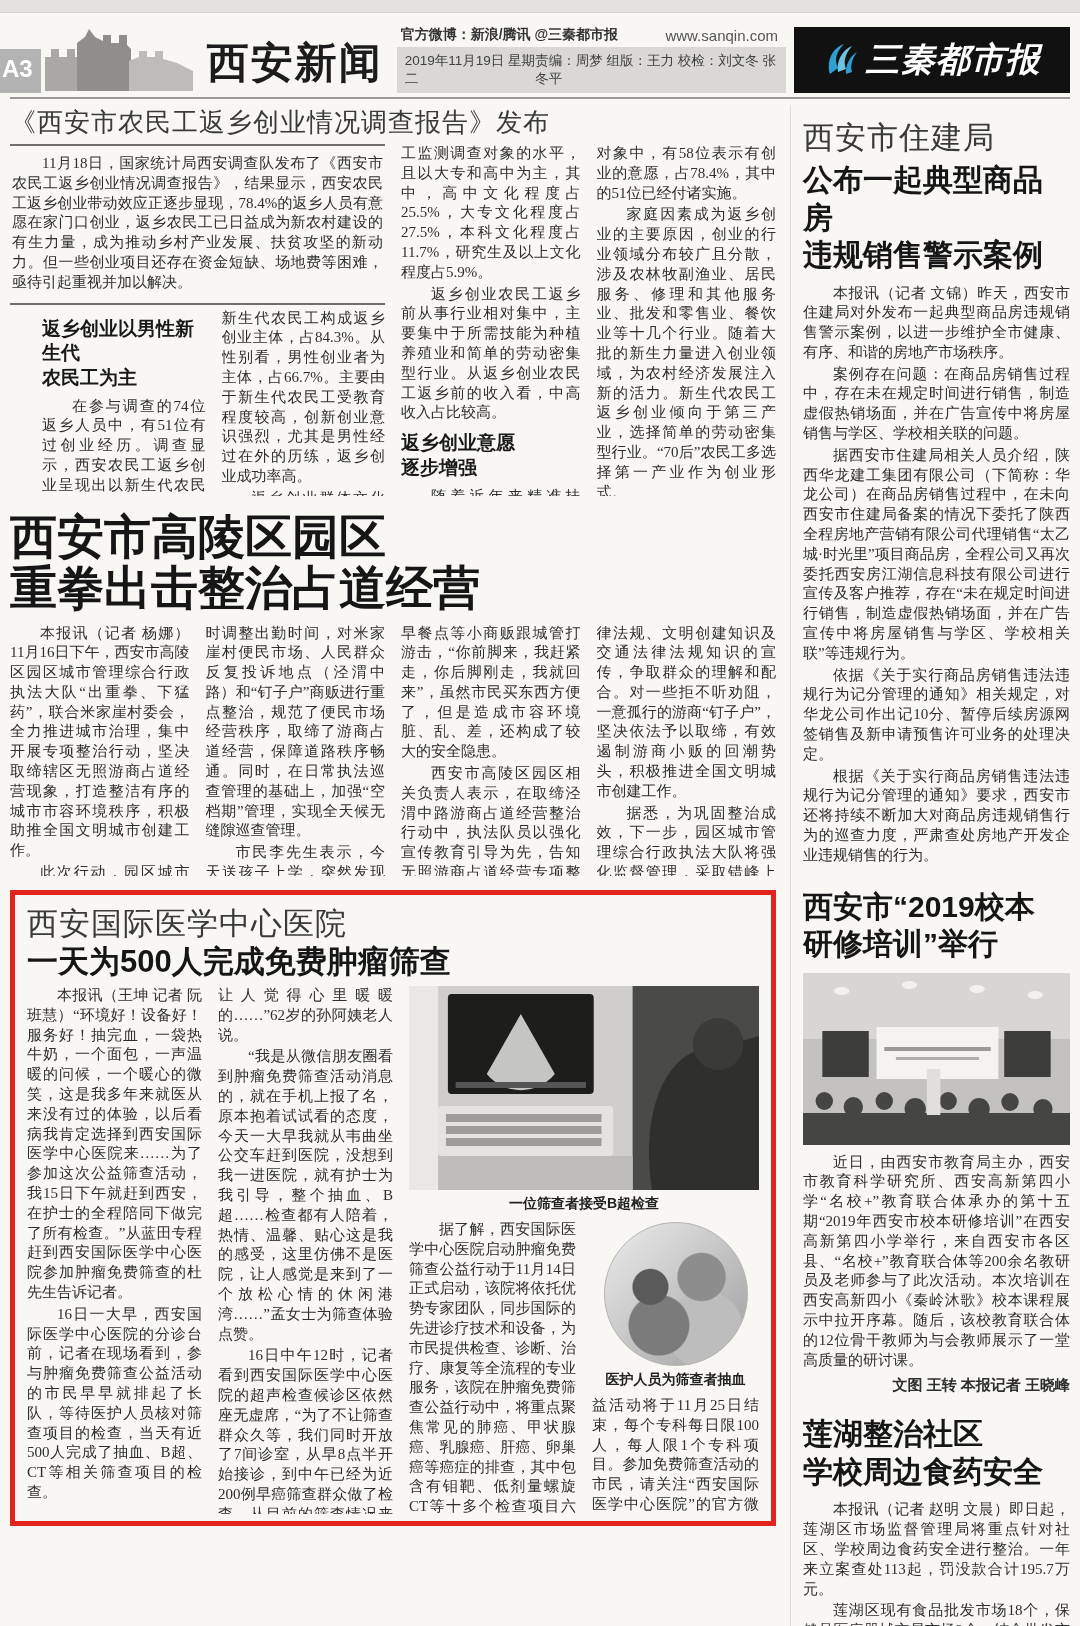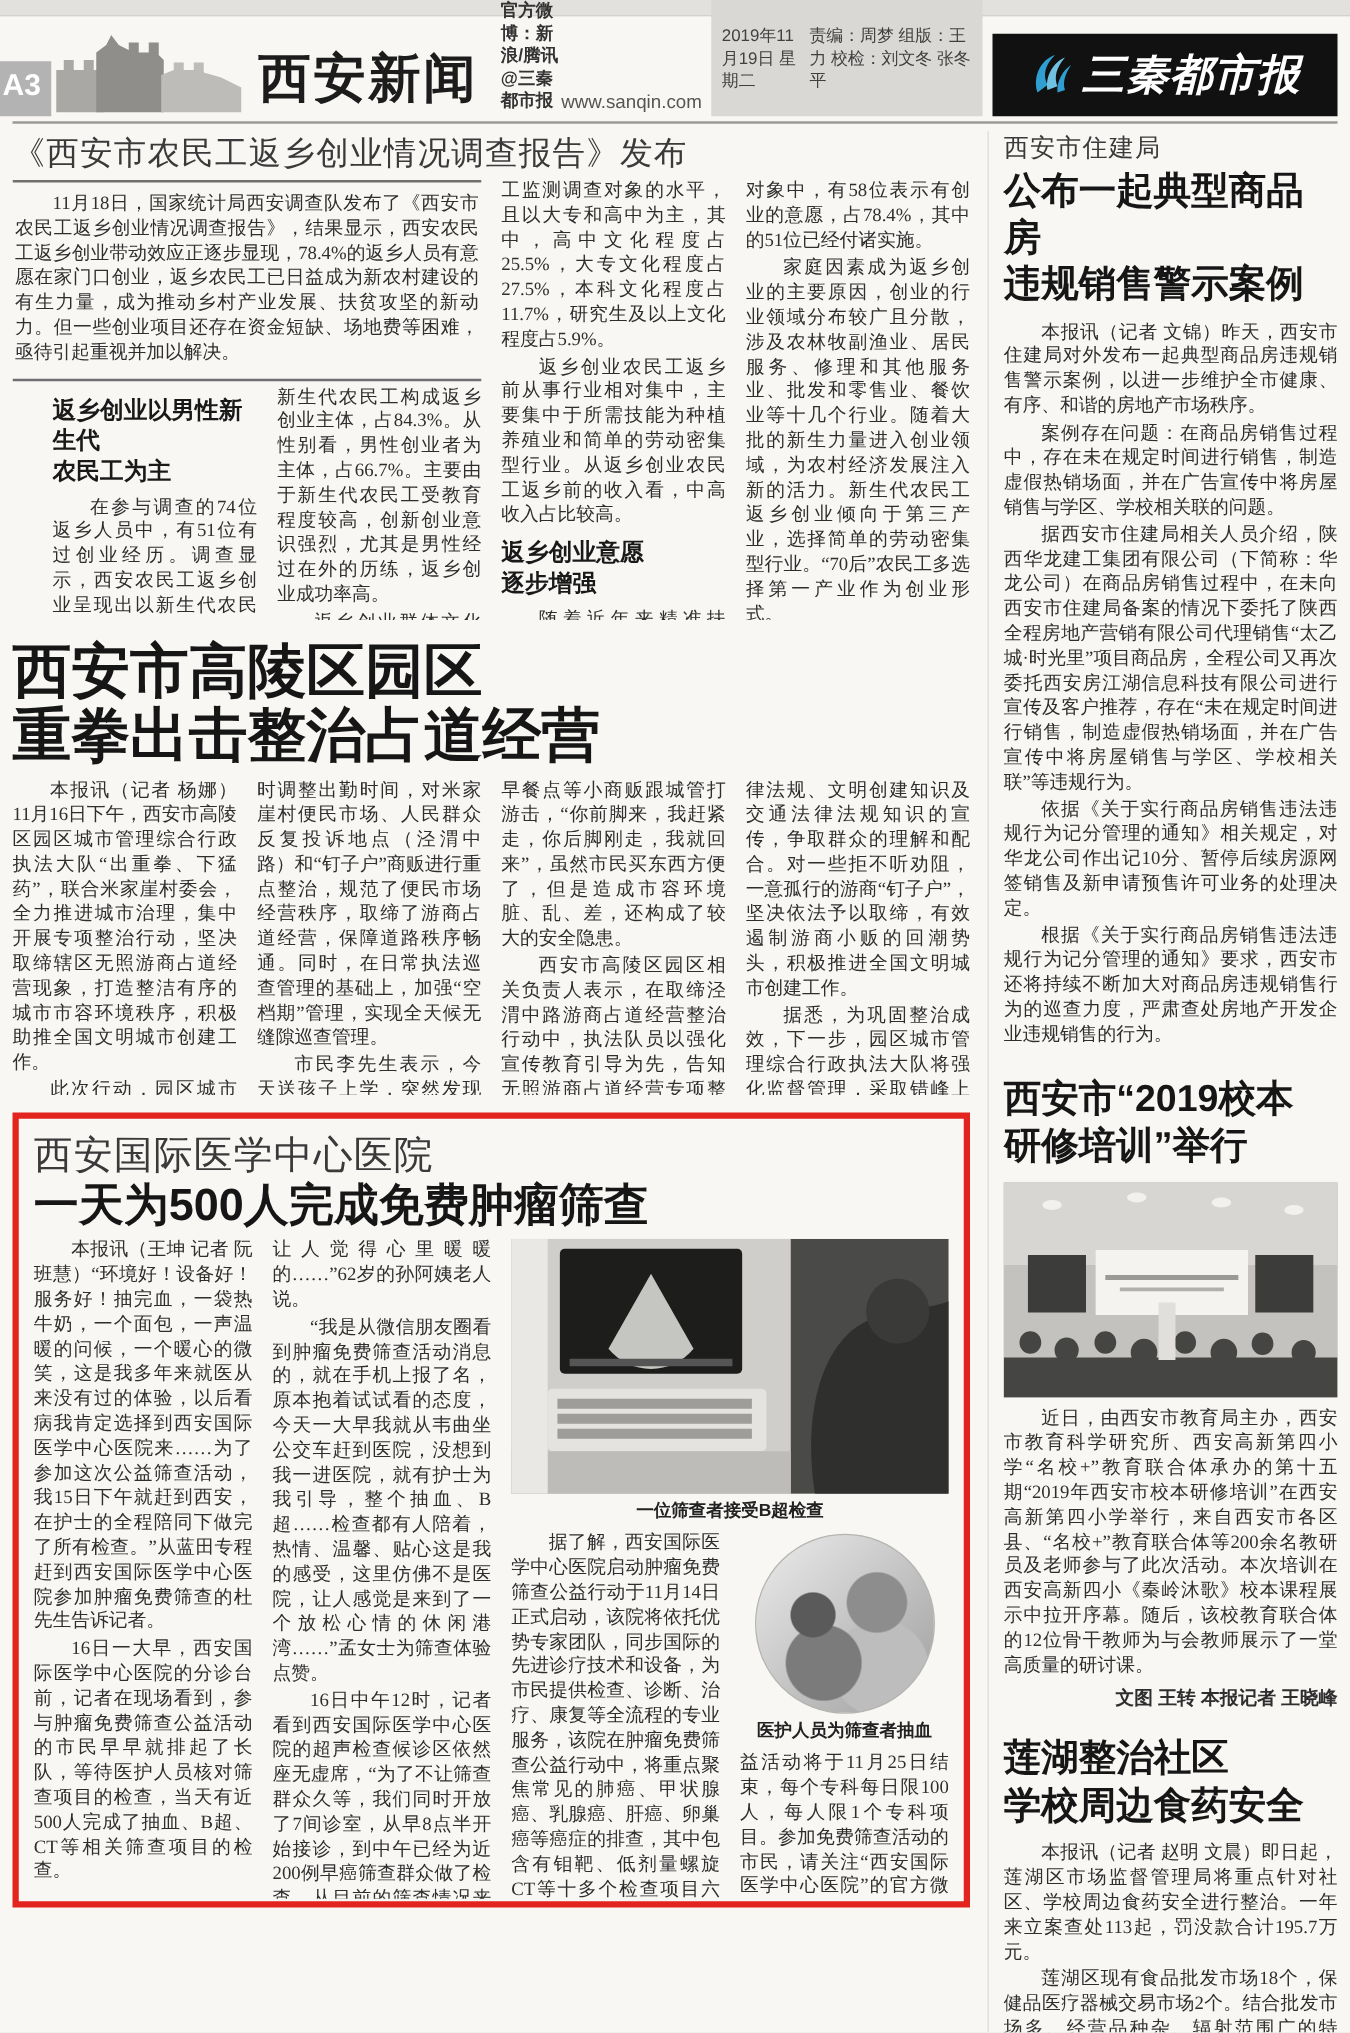--- a/index.html
+++ b/index.html
@@ -7,21 +7,21 @@
         font-family:"Liberation Serif","DejaVu Serif",serif;color:#2e2e2e;}
   .topstrip{height:12px;background:#e2e1de;border-bottom:1px solid #d2d1ce;}
 
   
   .hdr{display:flex;align-items:flex-end;padding:6px 10px 4px 0;height:84px;box-sizing:border-box;}
   .edition-tab{background:#b3b3b3;color:#fff;font:bold 24px "Liberation Sans",sans-serif;
                padding:6px 8px 10px 2px;align-self:flex-end;}
   .wall{margin:0 6px -2px 2px;}
   .section-title{font:bold 42px "Liberation Sans",sans-serif;color:#1c1c1c;letter-spacing:2px;
                  margin:0 14px 2px 6px;white-space:nowrap;}
-  .hdr-mid{flex:1;display:flex;flex-direction:row;justify-content:flex-end;min-width:0;}
+  .hdr-mid{flex:1;display:flex;flex-direction:column;justify-content:flex-end;min-width:0;}
   .hdr-mid-top{display:flex;justify-content:space-between;align-items:flex-end;padding:0 8px 3px 4px;}
   .weibo{font:bold 14px "Liberation Sans",sans-serif;color:#333;}
   .site{font:15px "Liberation Sans",sans-serif;color:#555;}
   .datebar{background:#d9d8d5;display:flex;justify-content:space-between;align-items:center;
            padding:5px 8px;font:13.5px "Liberation Sans",sans-serif;color:#404040;}
   .masthead{background:#111;color:#fff;width:276px;height:66px;display:flex;align-items:center;
             justify-content:center;gap:8px;margin-left:8px;flex:none;}
   .masthead .brand{font:bold italic 34px "Liberation Serif",serif;letter-spacing:1px;white-space:nowrap;}
   .hdr-rule{height:2px;background:#9b9a97;margin:0 10px;}
 
@@ -48,39 +48,39 @@
   .a1-right{flex:2;min-width:0;display:flex;gap:16px;}
 
   
   .a2{margin-top:16px;}
   .a2-body{display:flex;gap:16px;height:252px;overflow:hidden;margin-top:6px;}
 
   
   .redbox{margin-top:14px;border:5px solid #e2231e;padding:8px 12px 10px 12px;height:636px;
           box-sizing:border-box;background:#f8f7f4;}
   .redbox .kicker{font-size:31px;}
-  .redbox .headline{font-size:36px;margin:0 0 8px 0;}
+  .redbox .headline{font-size:31px;margin:0 0 8px 0;}
   .a3-body{display:flex;gap:16px;height:528px;overflow:hidden;}
   .a3-right{flex:2;min-width:0;display:flex;flex-direction:column;}
   .photo-frame{width:100%;background:#c9c8c5;}
   .caption{font:bold 14px "Liberation Sans",sans-serif;text-align:center;color:#222;margin:5px 0 7px 0;}
   .a3-bottom{display:flex;gap:16px;flex:1;overflow:hidden;}
   .circle-photo{width:142px;height:142px;border-radius:50%;margin:2px auto 0 auto;
     background:
       radial-gradient(circle at 32% 45%, #5a5a5a 0 14%, transparent 15%),
       radial-gradient(circle at 38% 72%, #7b7b7b 0 22%, transparent 23%),
       radial-gradient(circle at 68% 38%, #8d8d8d 0 18%, transparent 19%),
       radial-gradient(circle at 70% 75%, #bdbdbd 0 26%, transparent 27%),
       linear-gradient(135deg,#ececec 0%,#c9c9c9 45%,#9e9e9e 100%);
     border:1px solid #b5b4b1;}
 
   
   .side .headline-s{font:bold 30px "Liberation Sans",sans-serif;color:#161616;line-height:1.25;
                     white-space:pre-line;margin:2px 0 10px 0;}
-  .side .kicker{font-size:20px;}
+  .side .kicker{font-size:31px;margin-top:12px;}
   .sep{height:18px;}
   .side-photo{width:100%;height:172px;background:#b9b8b5;margin:2px 0 8px 0;}
 
   [data-name$="-photo"] svg{display:block;}
 </style>
 </head>
 <body>
 
 <div class="page" data-name="newspaper-page">
   <div class="topstrip" data-name="page-top-edge"></div>

